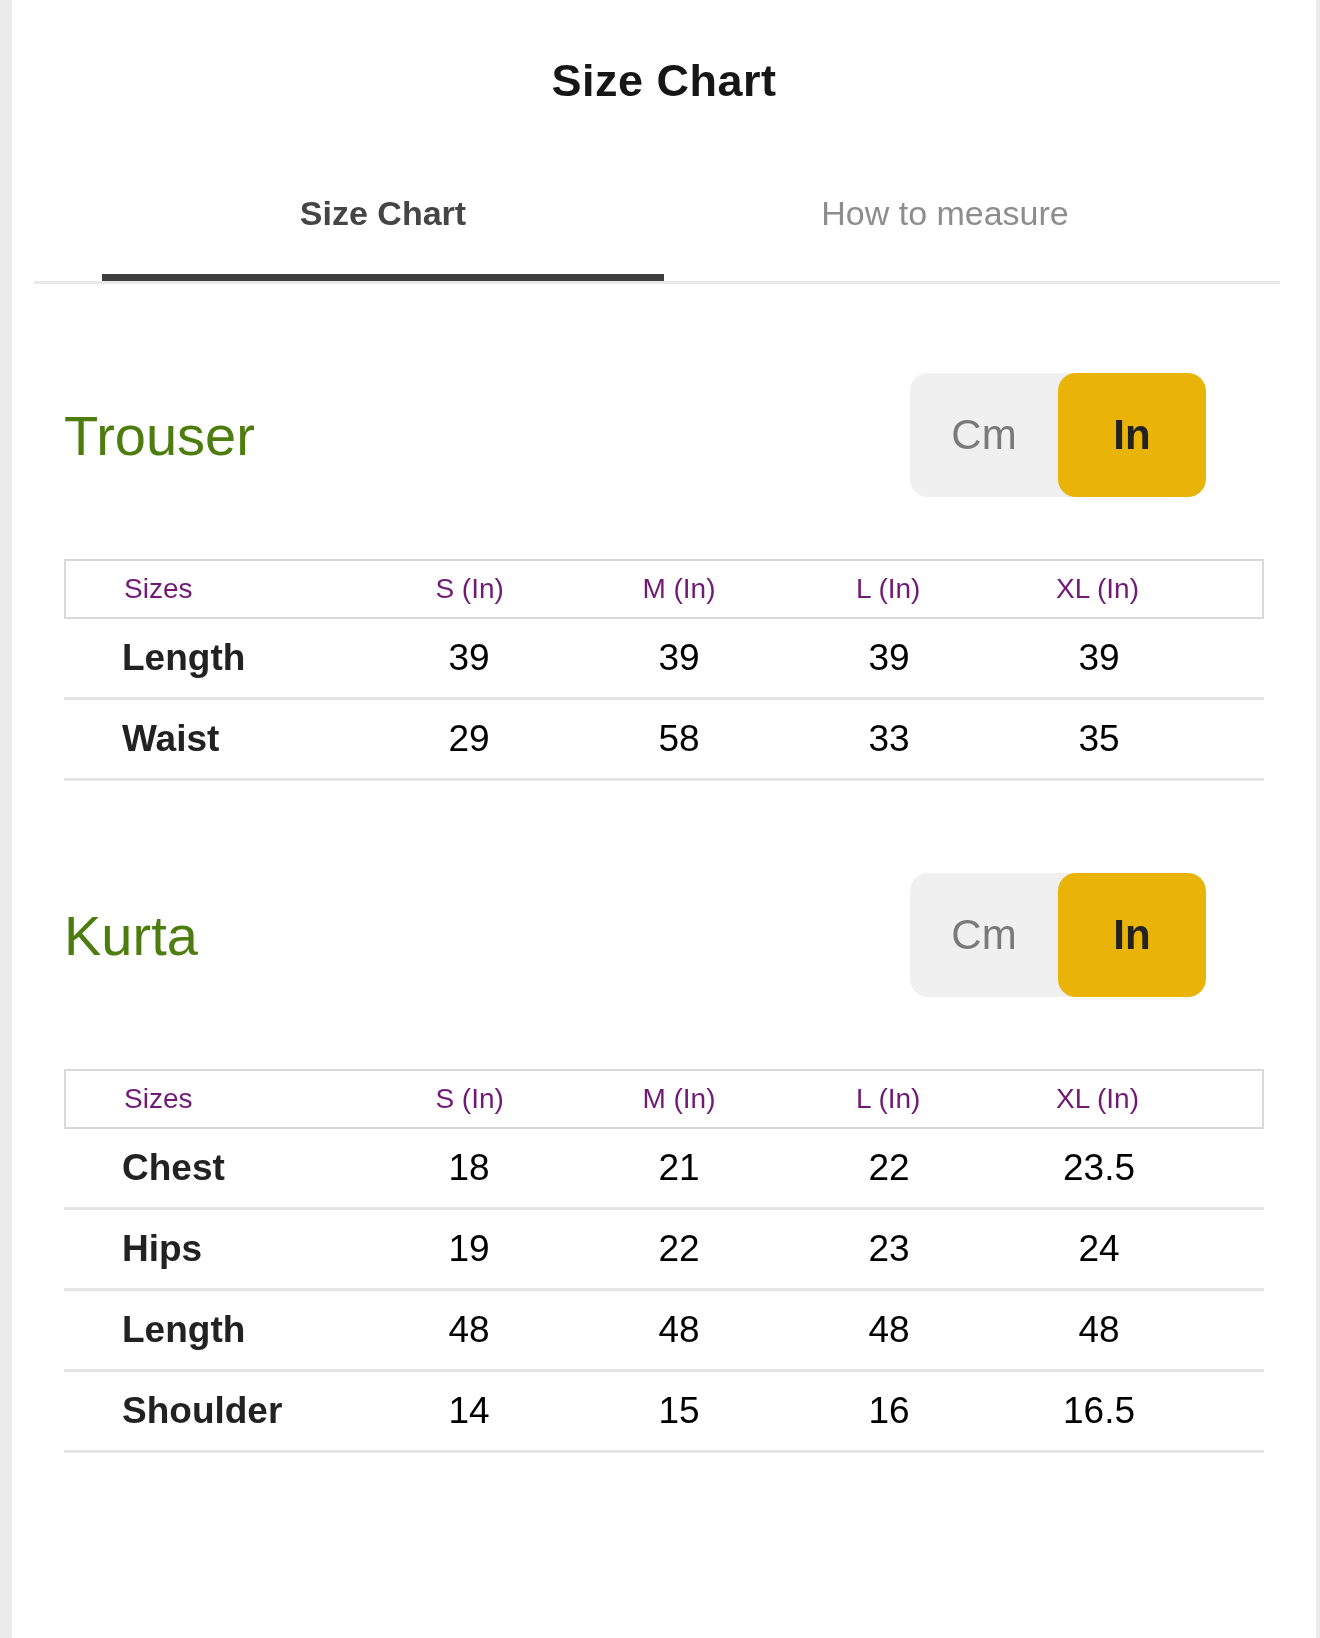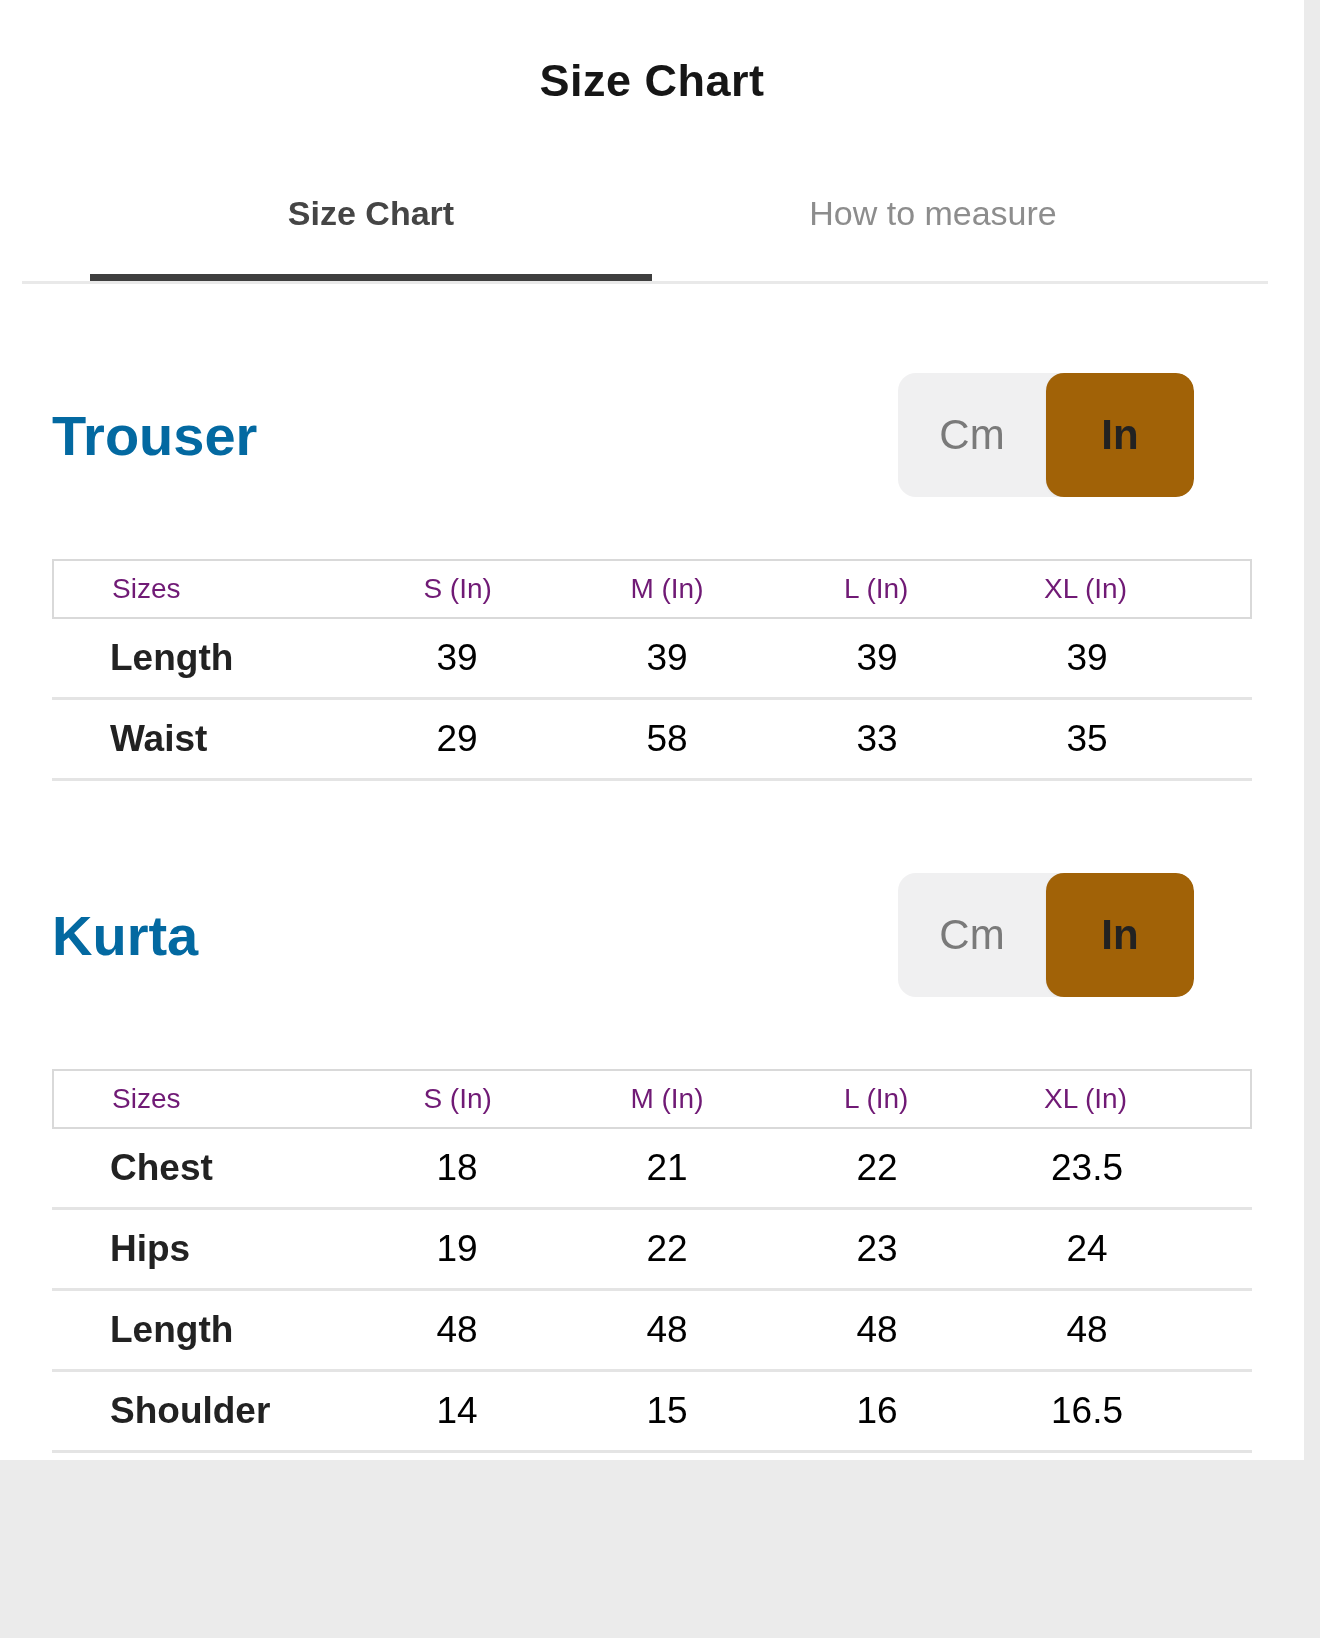--- a/index.html
+++ b/index.html
@@ -4,22 +4,22 @@
 <style>
   html, body { margin: 0; padding: 0; }
   body {
     width: 1320px; height: 1638px;
     background: #ebebeb;
     overflow: hidden;
     font-family: "Liberation Sans", "DejaVu Sans", sans-serif;
     -webkit-font-smoothing: antialiased;
   }
   .sheet {
-    margin: 0 0;
-    width: 1304px; height: 1460px;
+    margin: 0 12px;
+    width: 1304px; height: 1638px;
     background: #ffffff;
     box-sizing: border-box;
   }
 
   
   .page-title {
     margin: 0;
     padding-top: 55px;
     text-align: center;
     font-size: 45px;
@@ -67,22 +67,22 @@
   
   .size-section { padding: 0 52px; margin-top: 92px; }
   .section-head {
     display: flex;
     align-items: center;
     justify-content: space-between;
   }
   .section-title {
     margin: 0;
     font-size: 56px;
-    font-weight: 700;
-    color: #0369a1;
+    font-weight: 400;
+    color: #4d7c0f;
   }
   
   .toggle {
     width: 296px; height: 124px;
     margin-right: 58px;
     background: #f0f0f1;
     border-radius: 18px;
     display: flex;
     overflow: hidden;
     flex: none;
@@ -92,21 +92,21 @@
     border: none;
     background: transparent;
     font-family: inherit;
     font-size: 42px;
     color: #7a7a7a;
     font-weight: 500;
     cursor: pointer;
     border-radius: 18px;
   }
   .seg.selected {
-    background: #a16207;
+    background: #eab308;
     color: #222222;
     font-weight: 700;
     box-shadow: 0 1px 3px rgba(0,0,0,0.05);
   }
 
   
   .stable { margin-top: 62px; }
   .size-section + .size-section .stable { margin-top: 72px; }
   .thead {
     display: grid;

